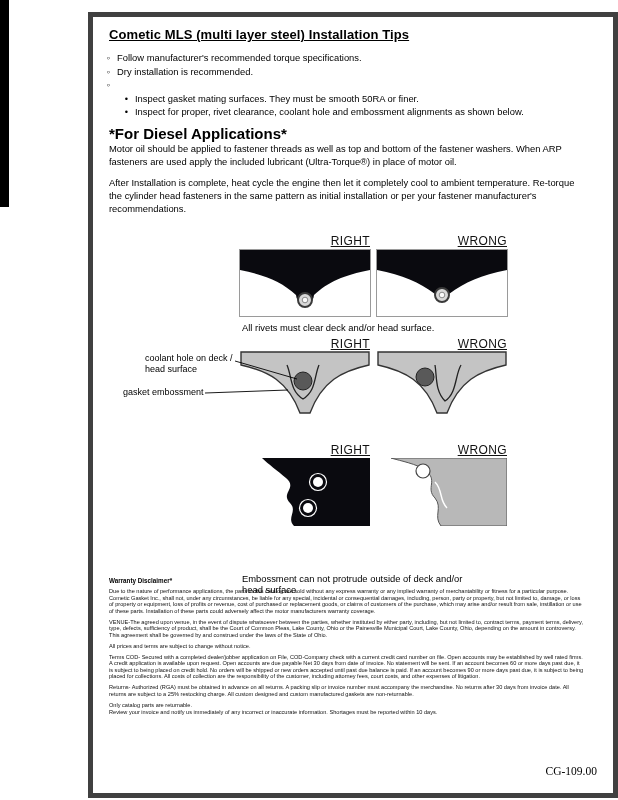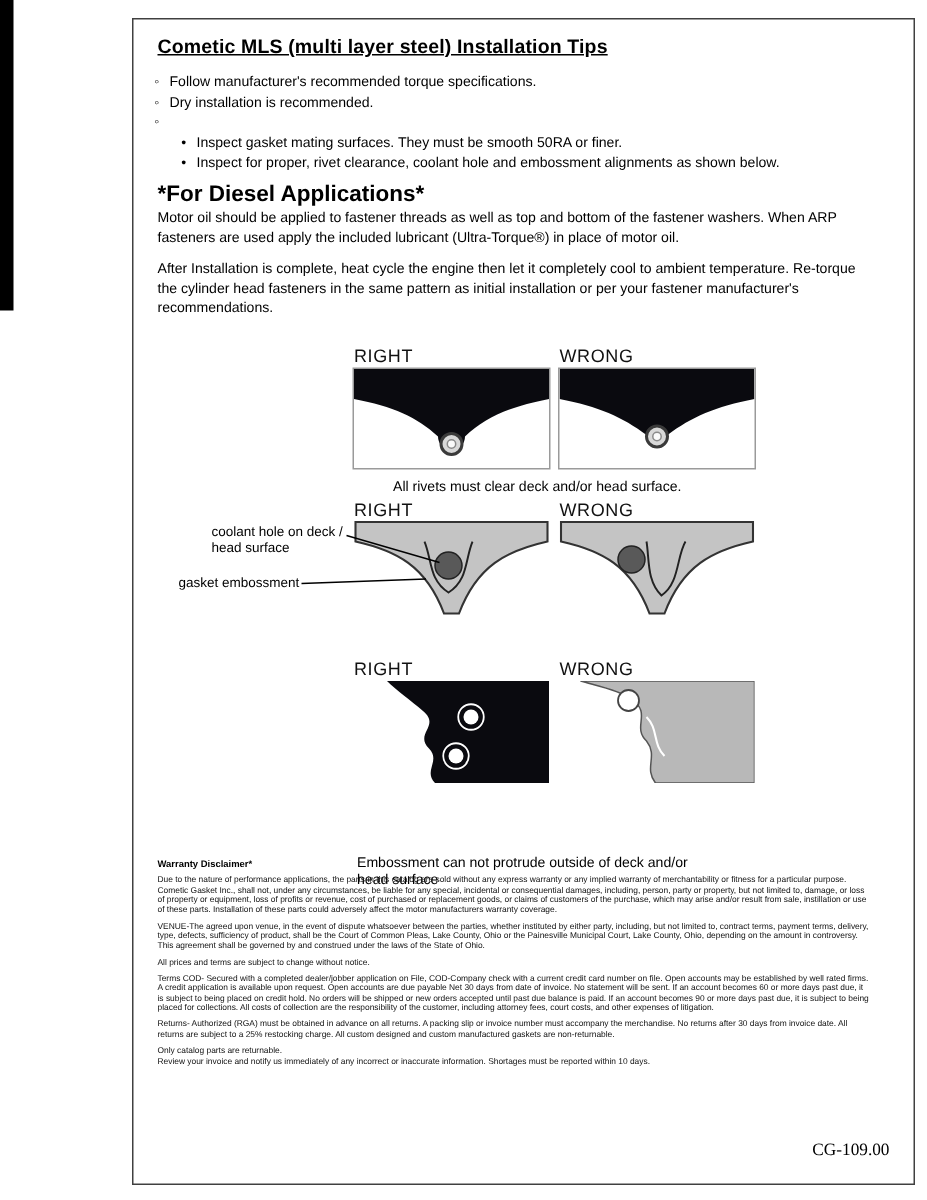--- a/index.html
+++ b/index.html
@@ -2,37 +2,37 @@
 <html><head>
 <meta charset="utf-8">
 <style>
   html, body { margin:0; padding:0; }
   body { width:618px; height:800px; background:#ffffff; }
   .page {
     position:relative; width:618px; height:800px; background:#ffffff;
     font-family:"Liberation Sans", sans-serif; color:#000; overflow:hidden;
   }
   .left-bar { position:absolute; left:0; top:0; width:9px; height:207px; background:#000; }
-  .frame { position:absolute; left:88px; top:12px; width:520px; height:776px; border:1px solid #404040; }
+  .frame { position:absolute; left:88px; top:12px; width:520px; height:776px; border:5px solid #404040; }
 
   .title { position:absolute; left:16px; top:10px; font-size:13px; font-weight:700; text-decoration:underline; letter-spacing:0.1px; }
 
   .tips { position:absolute; left:12px; top:34px; font-size:9.4px; line-height:13.5px; width:486px; }
   .tip { display:flex; gap:5px; }
   .tip .mk { width:7px; flex:0 0 auto; text-align:center; }
   .tip.l1 { margin-left:18px; }
 
   .diesel-heading { position:absolute; left:16px; top:108px; font-size:15px; font-weight:700; }
   .para { position:absolute; left:16px; width:480px; font-size:9.4px; line-height:13px; }
   .para1 { top:125px; }
   .para2 { top:159px; }
   .note  { position:absolute; left:16px; top:203px; font-size:9.4px; }
 
   .diagrams { position:absolute; left:0; top:217px; width:518px; height:332px; }
-  .rw { position:absolute; width:130px; text-align:left; font-size:12px; letter-spacing:0.4px; color:#111; }
+  .rw { position:absolute; width:130px; text-align:right; font-size:12px; letter-spacing:0.4px; color:#111;text-decoration:underline; }
   .img { position:absolute; width:130px; }
   .img svg { display:block; }
   .bordered svg { outline:1px solid #9a9a9a; }
   .cap { position:absolute; left:149px; font-size:9.4px; line-height:11px; }
   .cap3 { width:230px; }
   .callout { position:absolute; font-size:9px; line-height:10.5px; }
   .overlay { position:absolute; left:0; top:0; pointer-events:none; }
 
   .warranty { position:absolute; left:16px; top:560px; width:476px; }
   .warranty h3 { font-size:6.3px; margin:0 0 4px 0; }
@@ -88,21 +88,21 @@
         </svg>
       </div>
       <div class="img bordered" style="left:284px; top:16px;">
         <svg width="130" height="66" viewBox="0 0 130 66">
           <rect width="130" height="66" fill="#ffffff"></rect>
           <path d="M0,0 H130 V20 C104,25 88,32 72,44 C68,47 62,47 58,44 C42,32 26,25 0,20 Z" fill="#0a0a0f"></path>
           <circle cx="65" cy="45" r="7" fill="#d8d8d8" stroke="#3a3a3a" stroke-width="2"></circle>
           <circle cx="65" cy="45" r="2.8" fill="#fafafa" stroke="#8a8a8a" stroke-width="1"></circle>
         </svg>
       </div>
-      <div class="cap" style="top:88px;margin-left:24px;">All rivets must clear deck and/or head surface.</div>
+      <div class="cap" style="top:88px;">All rivets must clear deck and/or head surface.</div>
 
       <div class="rw" style="left:147px; top:103px;">RIGHT</div>
       <div class="rw" style="left:284px; top:103px;">WRONG</div>
       <div class="callout" style="left:52px; top:119px; width:88px;">coolant hole on deck / head surface</div>
       <div class="callout" style="left:30px; top:153px; width:100px;">gasket embossment</div>
       <div class="img" style="left:147px; top:117px;">
         <svg width="130" height="72" viewBox="0 0 130 72">
           <rect width="130" height="72" fill="#ffffff"></rect>
           <path d="M1,1 H129 V14 C102,20 82,30 70,62 L60,62 C48,30 28,20 1,14 Z" fill="#c4c4c4" stroke="#333" stroke-width="1.4"></path>
           <circle cx="63" cy="30" r="9" fill="#595959" stroke="#222" stroke-width="1"></circle>

